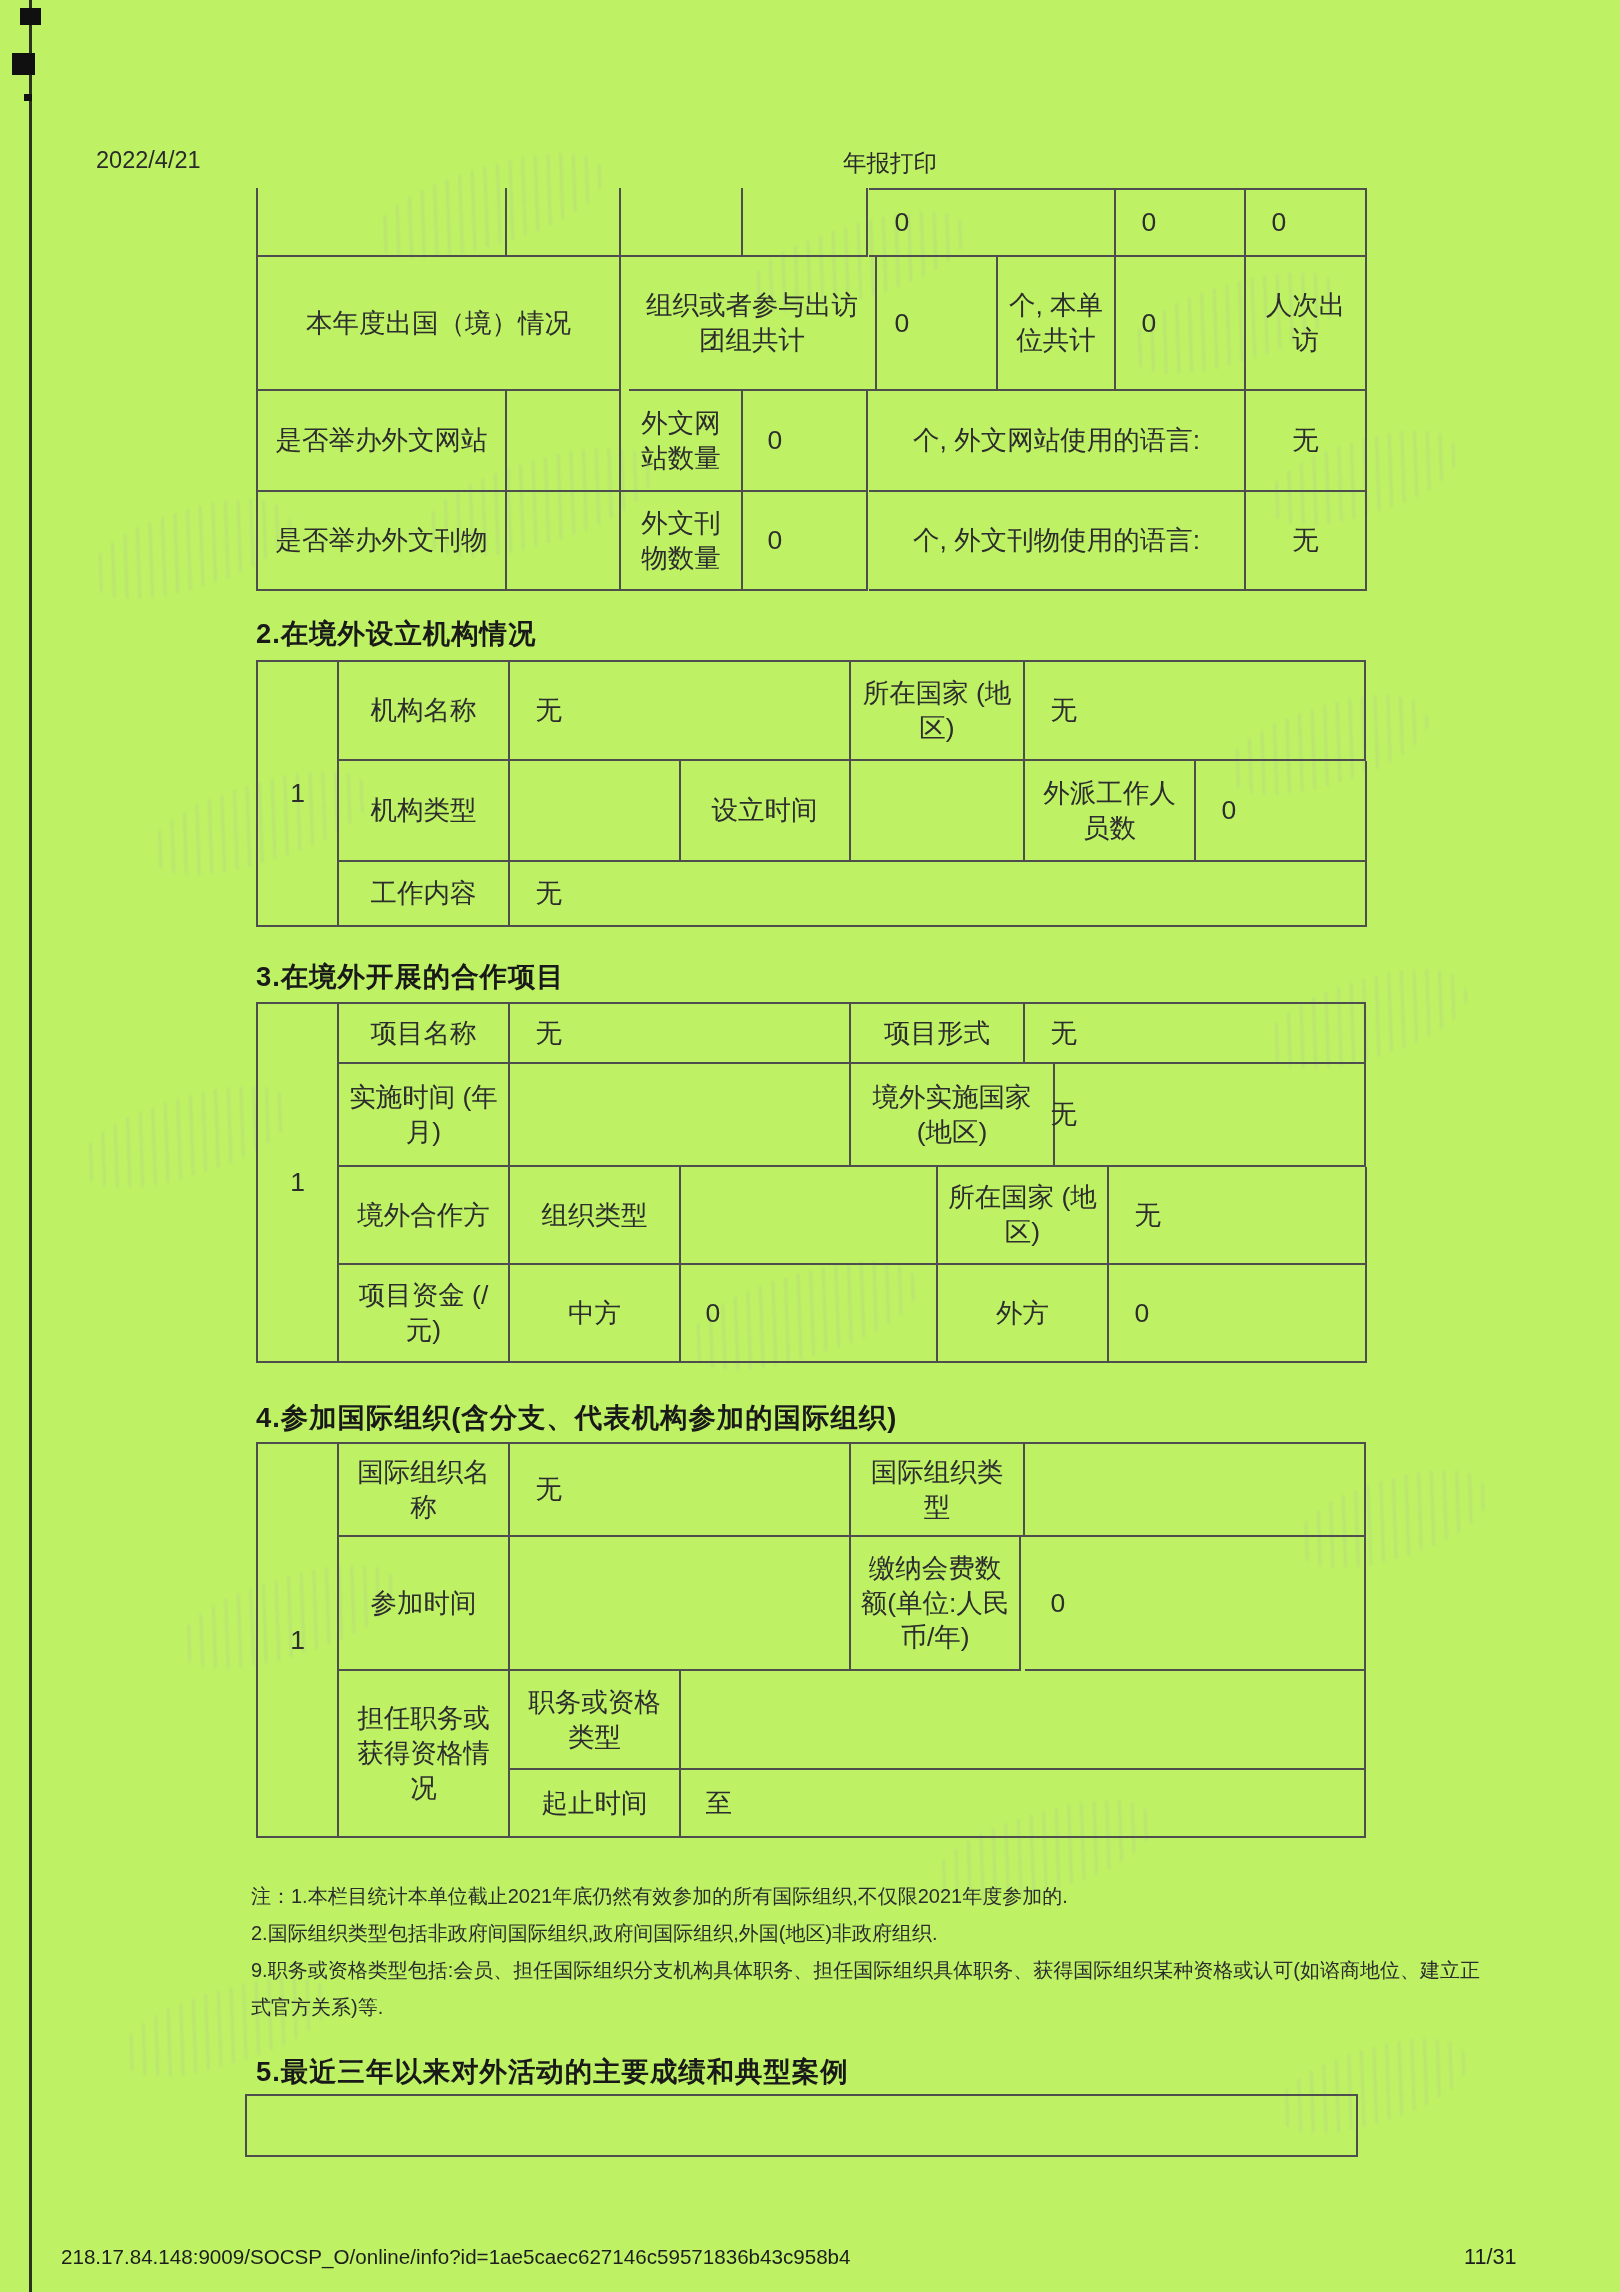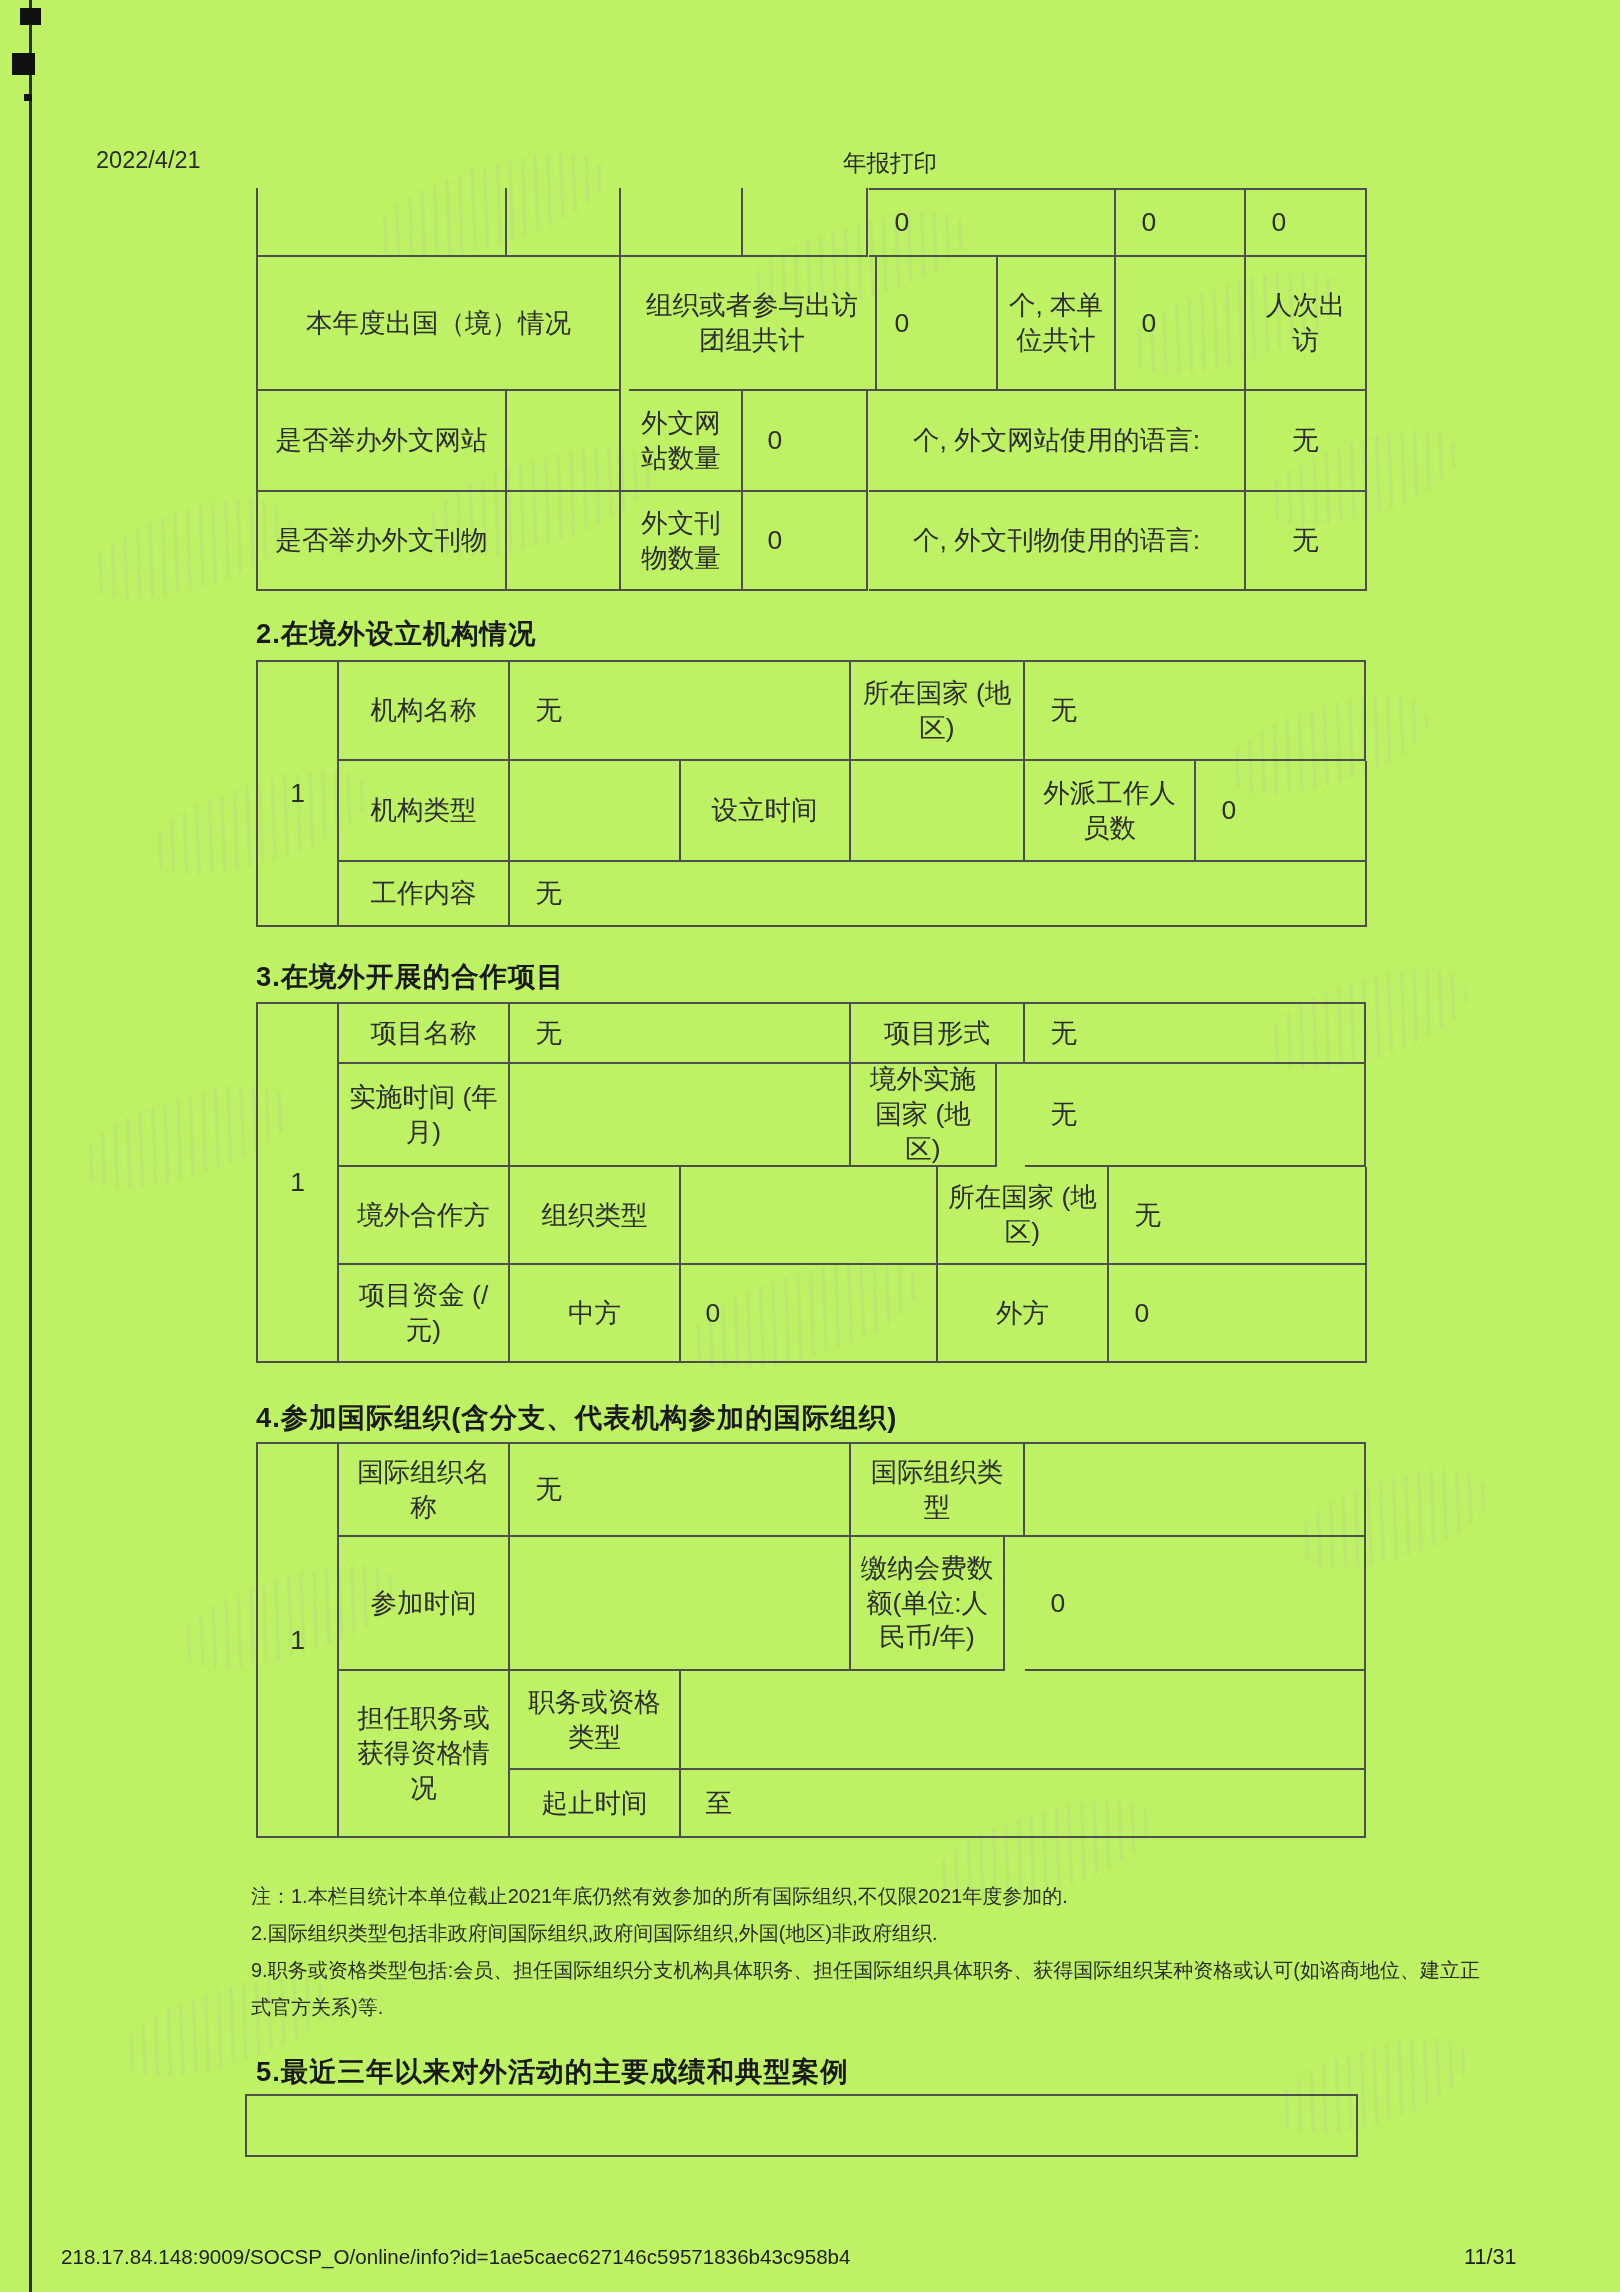--- a/index.html
+++ b/index.html
@@ -119,21 +119,21 @@
 
   <div class="sect-title" style="left:256px;top:959px;">3.在境外开展的合作项目</div>
   <div class="tbl" style="left:256px;top:1002px;width:1112px;height:361px;">
     <div class="cell bl bt" style="left:0;top:0;width:83px;height:361px;">1</div>
     <div class="cell bt" style="left:83px;top:0;width:171px;height:62px;">项目名称</div>
     <div class="cell bt val" style="left:254px;top:0;width:341px;height:62px;">无</div>
     <div class="cell bt" style="left:595px;top:0;width:174px;height:62px;">项目形式</div>
     <div class="cell bt val" style="left:769px;top:0;width:341px;height:62px;">无</div>
     <div class="cell padsm" style="left:83px;top:62px;width:171px;height:103px;">实施时间 (年月)</div>
     <div class="cell" style="left:254px;top:62px;width:341px;height:103px;"></div>
-    <div class="cell padsm" style="left:595px;top:62px;width:146px;height:103px;">境外实施国家 (地区)</div>
+    <div class="cell padsm" style="left:595px;top:62px;width:204px;height:103px;">境外实施国家 (地区)</div>
     <div class="cell val" style="left:769px;top:62px;width:341px;height:103px;">无</div>
     <div class="cell" style="left:83px;top:165px;width:171px;height:98px;">境外合作方</div>
     <div class="cell" style="left:254px;top:165px;width:171px;height:98px;">组织类型</div>
     <div class="cell" style="left:424px;top:165px;width:258px;height:98px;"></div>
     <div class="cell padsm" style="left:682px;top:165px;width:171px;height:98px;">所在国家 (地区)</div>
     <div class="cell val" style="left:853px;top:165px;width:258px;height:98px;">无</div>
     <div class="cell padsm" style="left:83px;top:263px;width:171px;height:98px;">项目资金 (/元)</div>
     <div class="cell" style="left:254px;top:263px;width:171px;height:98px;">中方</div>
     <div class="cell val" style="left:424px;top:263px;width:258px;height:98px;">0</div>
     <div class="cell" style="left:682px;top:263px;width:171px;height:98px;">外方</div>
@@ -142,21 +142,21 @@
 
   <div class="sect-title" style="left:256px;top:1400px;">4.参加国际组织(含分支、代表机构参加的国际组织)</div>
   <div class="tbl" style="left:256px;top:1442px;width:1112px;height:396px;">
     <div class="cell bl bt" style="left:0;top:0;width:83px;height:396px;">1</div>
     <div class="cell bt padsm" style="left:83px;top:0;width:171px;height:95px;">国际组织名称</div>
     <div class="cell bt val" style="left:254px;top:0;width:341px;height:95px;">无</div>
     <div class="cell bt padsm" style="left:595px;top:0;width:174px;height:95px;">国际组织类型</div>
     <div class="cell bt" style="left:769px;top:0;width:341px;height:95px;"></div>
     <div class="cell" style="left:83px;top:95px;width:171px;height:134px;">参加时间</div>
     <div class="cell" style="left:254px;top:95px;width:341px;height:134px;"></div>
-    <div class="cell padsm" style="left:595px;top:95px;width:154px;height:134px;">缴纳会费数额(单位:人民币/年)</div>
+    <div class="cell padsm" style="left:595px;top:95px;width:170px;height:134px;">缴纳会费数额(单位:人民币/年)</div>
     <div class="cell val" style="left:769px;top:95px;width:341px;height:134px;">0</div>
     <div class="cell padsm" style="left:254px;top:229px;width:171px;height:99px;">职务或资格类型</div>
     <div class="cell padsm" style="left:83px;top:229px;width:171px;height:167px;">担任职务或获得资格情况</div>
     <div class="cell" style="left:424px;top:229px;width:686px;height:99px;"></div>
     <div class="cell" style="left:254px;top:328px;width:171px;height:68px;">起止时间</div>
     <div class="cell val" style="left:424px;top:328px;width:686px;height:68px;">至</div>
   </div>
 
   <div class="notes">
     <p>注：1.本栏目统计本单位截止2021年底仍然有效参加的所有国际组织,不仅限2021年度参加的.</p>

